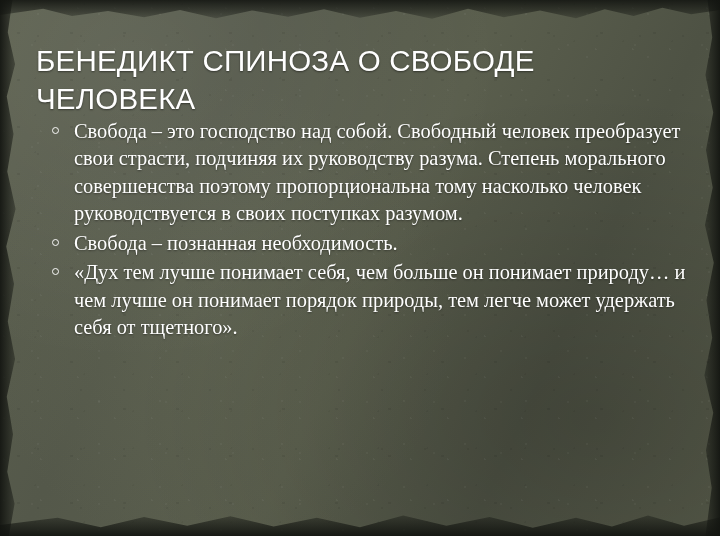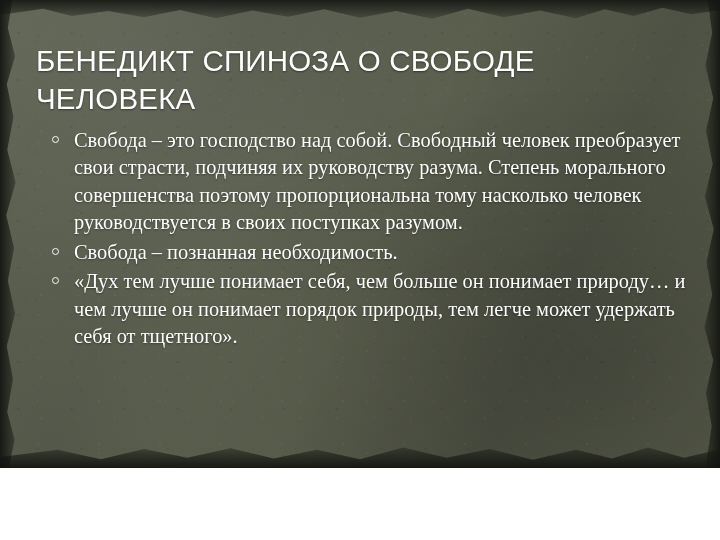--- a/index.html
+++ b/index.html
@@ -8,21 +8,21 @@
   }
   body {
     width: 720px;
     height: 540px;
     overflow: hidden;
     font-family: "Liberation Serif", serif;
   }
   .slide {
     position: relative;
     width: 720px;
-    height: 468px;
+    height: 536px;
     box-sizing: border-box;
     background-color: #565a4a;
     background-image:
       radial-gradient(ellipse at 18% 12%, rgba(255,255,255,0.07), rgba(255,255,255,0) 45%),
       radial-gradient(ellipse at 82% 78%, rgba(0,0,0,0.18), rgba(0,0,0,0) 55%),
       radial-gradient(circle at 30% 60%, rgba(120,125,100,0.22), rgba(0,0,0,0) 40%),
       linear-gradient(115deg, #5d6150 0%, #54584a 28%, #5a5e4d 52%, #4e5244 74%, #585c4b 100%);
     overflow: hidden;
   }
   
@@ -79,21 +79,21 @@
     line-height: 1.29;
     letter-spacing: .2px;
     text-transform: uppercase;
     font-weight: normal;
     text-shadow: 0 1px 2px rgba(0,0,0,0.45);
   }
 
   .body {
     position: absolute;
     left: 44px;
-    top: 127px;
+    top: 118px;
     width: 650px;
   }
   .bullet {
     position: relative;
     padding-left: 30px;
     margin-bottom: 2px;
     color: #ffffff;
     font-family: "Liberation Serif", serif;
     font-size: 20.4px;
     line-height: 1.345;

